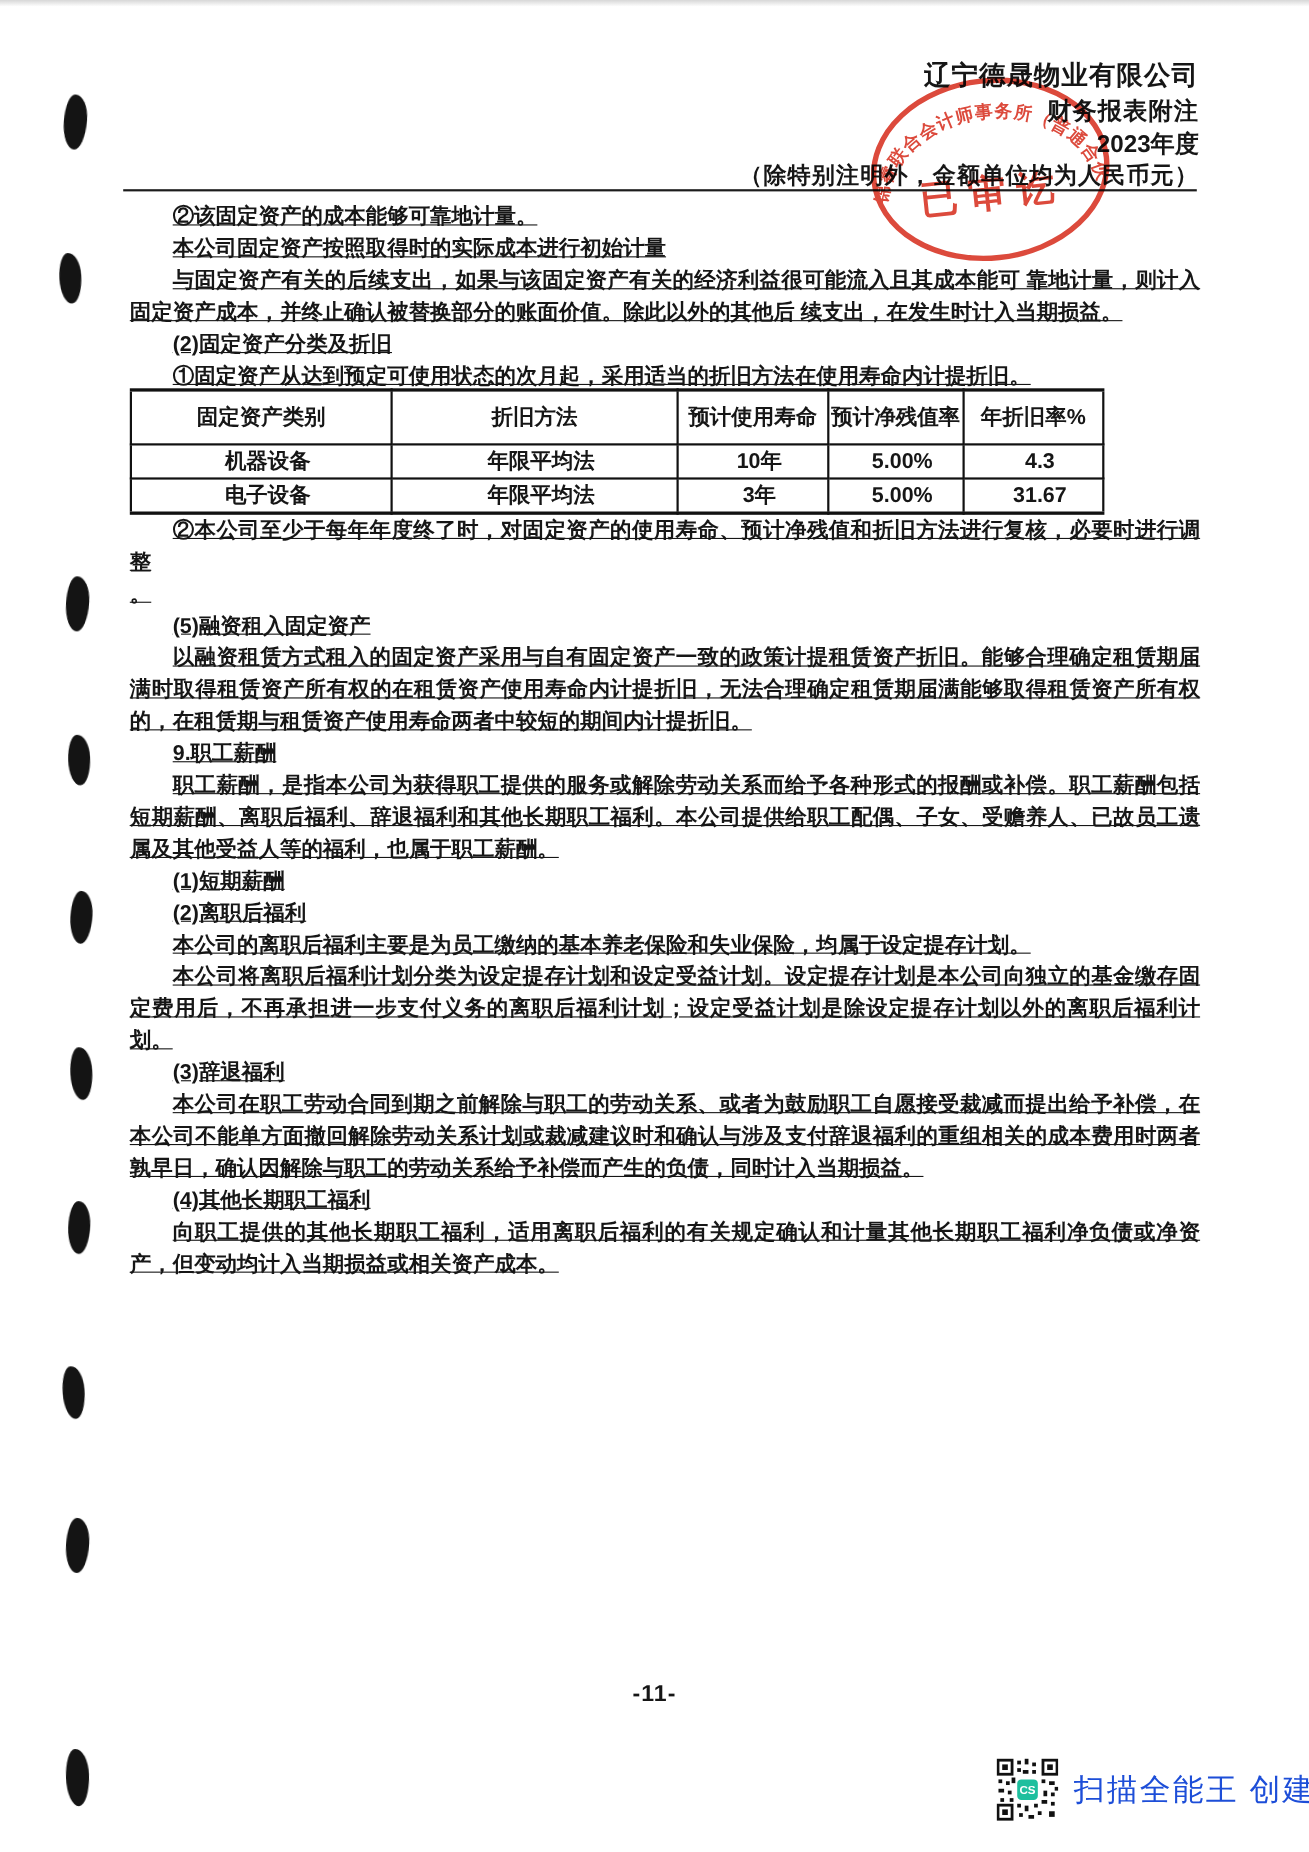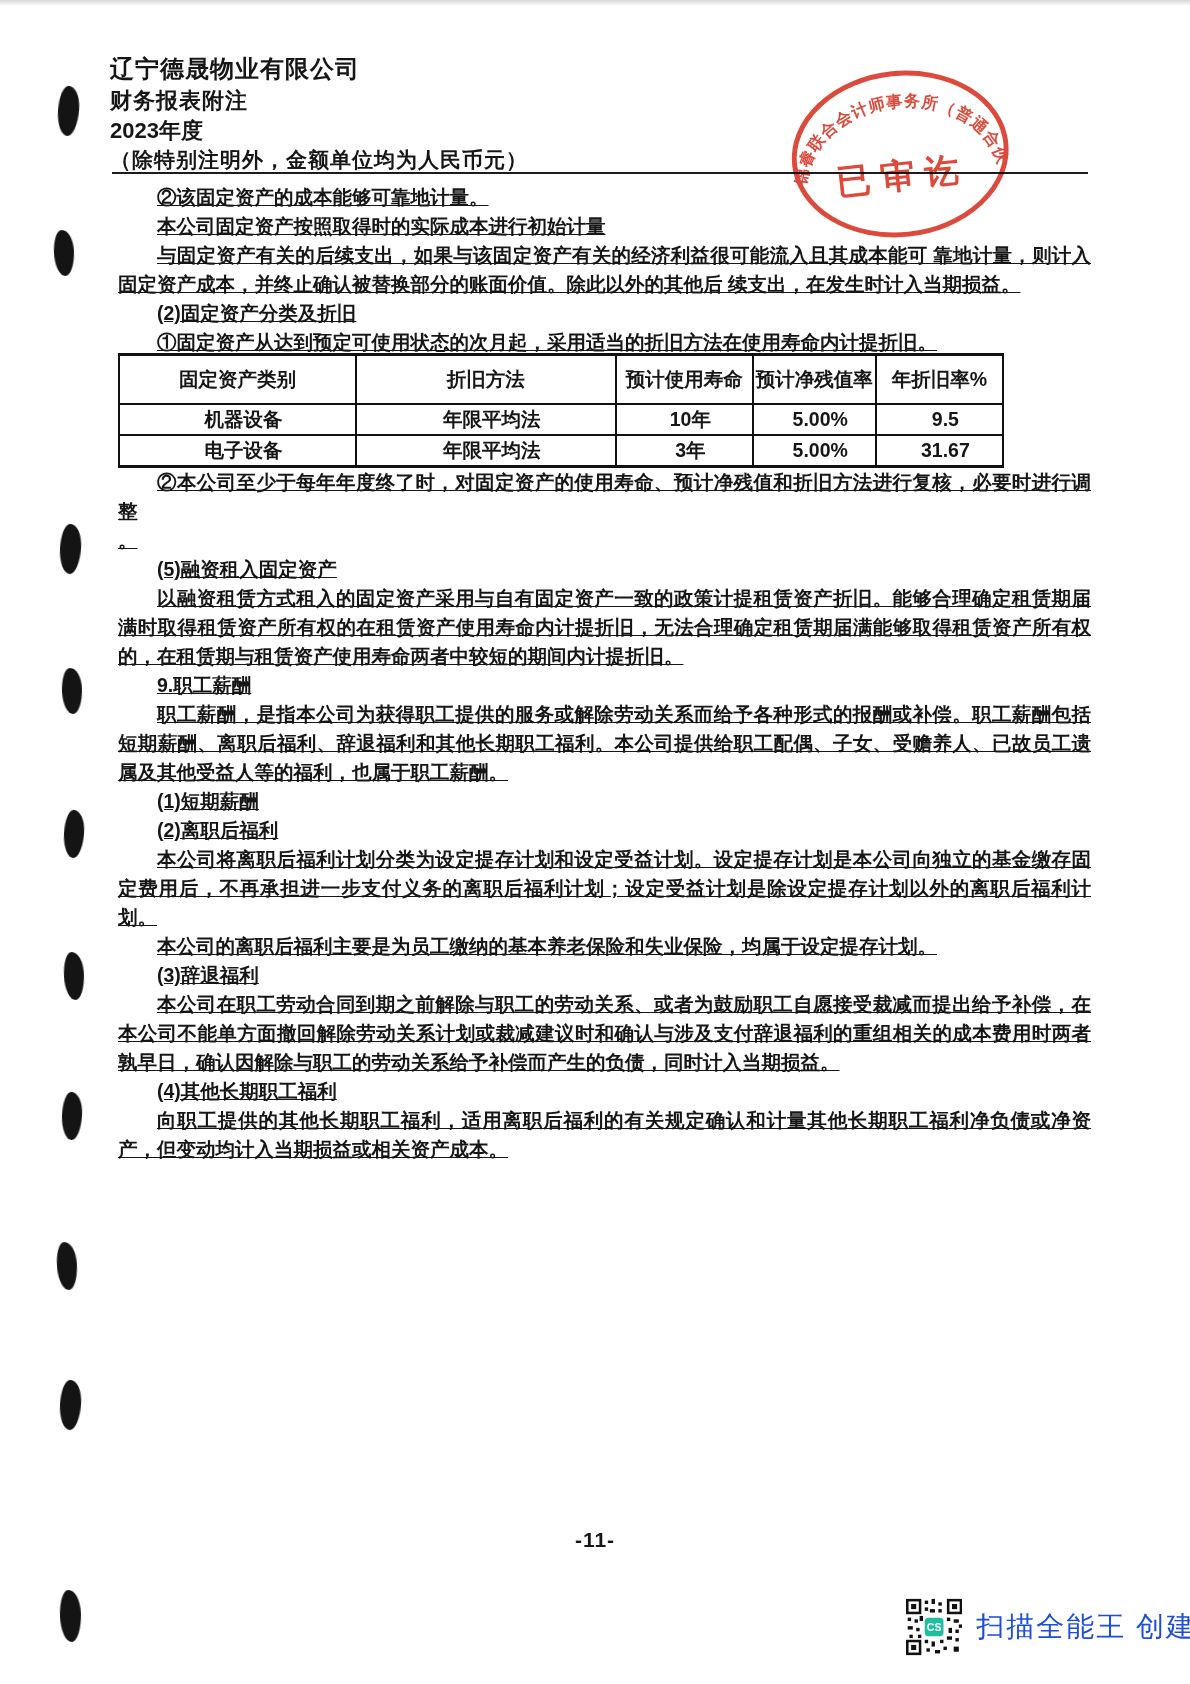--- a/index.html
+++ b/index.html
@@ -13,21 +13,21 @@
     overflow:hidden;
   }
   
   .page::before{
     content:"";position:absolute;left:0;top:0;width:100%;height:6px;
     background:linear-gradient(#d7d7d7,#ffffff);
   }
   
   .doc-header{
     position:absolute;left:110px;top:52px;width:980px;
-    text-align:left;font-weight:700;
+    text-align:right;font-weight:700;
   }
   .doc-header .h-line1{font-size:24px;line-height:33px;letter-spacing:1px;}
   .doc-header .h-line2{font-size:22px;line-height:31px;letter-spacing:1px;}
   .doc-header .h-line3{font-size:22px;line-height:30px;}
   .doc-header .h-line4{font-size:21px;line-height:27px;letter-spacing:1px;}
   .header-divider{
     position:absolute;left:112px;top:172px;width:976px;height:0;
     border-top:2.5px solid #1c1c1c;
   }
   
@@ -140,21 +140,21 @@
           <th>预计净残值率</th>
           <th>年折旧率%</th>
         </tr>
       </thead>
       <tbody>
         <tr>
           <td>机器设备</td>
           <td>年限平均法</td>
           <td>10年</td>
           <td>5.00%</td>
-          <td>9.5</td>
+          <td>4.3</td>
         </tr>
         <tr>
           <td>电子设备</td>
           <td>年限平均法</td>
           <td>3年</td>
           <td>5.00%</td>
           <td>31.67</td>
         </tr>
       </tbody>
     </table>
@@ -164,22 +164,22 @@
 
     <p class="sec-h mt17">(5)融资租入固定资产</p>
     <p class="indent mt2">以融资租赁方式租入的固定资产采用与自有固定资产一致的政策计提租赁资产折旧。能够合理确定租赁期届满时取得租赁资产所有权的在租赁资产使用寿命内计提折旧，无法合理确定租赁期届满能够取得租赁资产所有权的，在租赁期与租赁资产使用寿命两者中较短的期间内计提折旧。</p>
 
     <p class="sec-h major mt29">9.职工薪酬</p>
     <p class="indent mt2">职工薪酬，是指本公司为获得职工提供的服务或解除劳动关系而给予各种形式的报酬或补偿。职工薪酬包括短期薪酬、离职后福利、辞退福利和其他长期职工福利。本公司提供给职工配偶、子女、受赡养人、已故员工遗属及其他受益人等的福利，也属于职工薪酬。</p>
 
     <p class="sec-h mt31">(1)短期薪酬</p>
 
     <p class="sec-h mt33">(2)离职后福利</p>
+    <p class="indent mt19">本公司的离职后福利主要是为员工缴纳的基本养老保险和失业保险，均属于设定提存计划。</p>
     <p class="indent mt9">本公司将离职后福利计划分类为设定提存计划和设定受益计划。设定提存计划是本公司向独立的基金缴存固定费用后，不再承担进一步支付义务的离职后福利计划；设定受益计划是除设定提存计划以外的离职后福利计划。</p>
-    <p class="indent mt19">本公司的离职后福利主要是为员工缴纳的基本养老保险和失业保险，均属于设定提存计划。</p>
 
     <p class="sec-h mt30">(3)辞退福利</p>
     <p class="indent">本公司在职工劳动合同到期之前解除与职工的劳动关系、或者为鼓励职工自愿接受裁减而提出给予补偿，在本公司不能单方面撤回解除劳动关系计划或裁减建议时和确认与涉及支付辞退福利的重组相关的成本费用时两者孰早日，确认因解除与职工的劳动关系给予补偿而产生的负债，同时计入当期损益。</p>
 
     <p class="sec-h mtp">(4)其他长期职工福利</p>
     <p class="indent">向职工提供的其他长期职工福利，适用离职后福利的有关规定确认和计量其他长期职工福利净负债或净资产，但变动均计入当期损益或相关资产成本。</p>
   </div>
 
   <div class="page-number">-11-</div>
 

